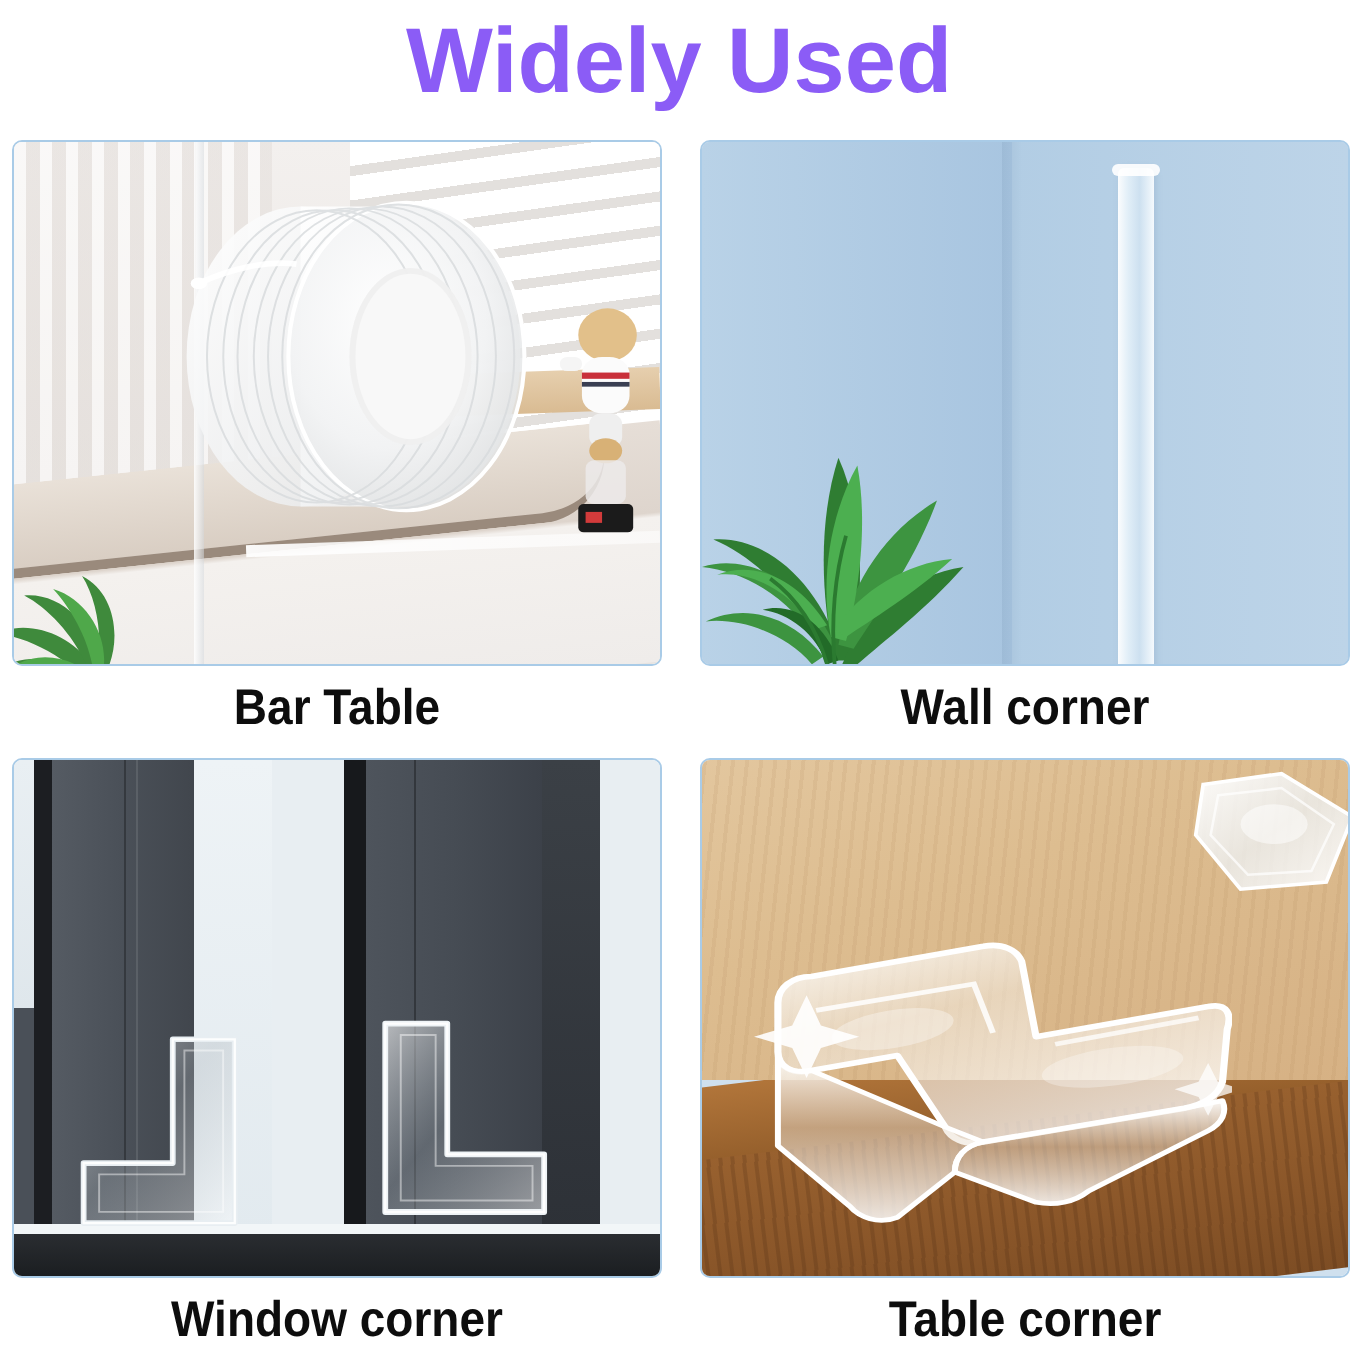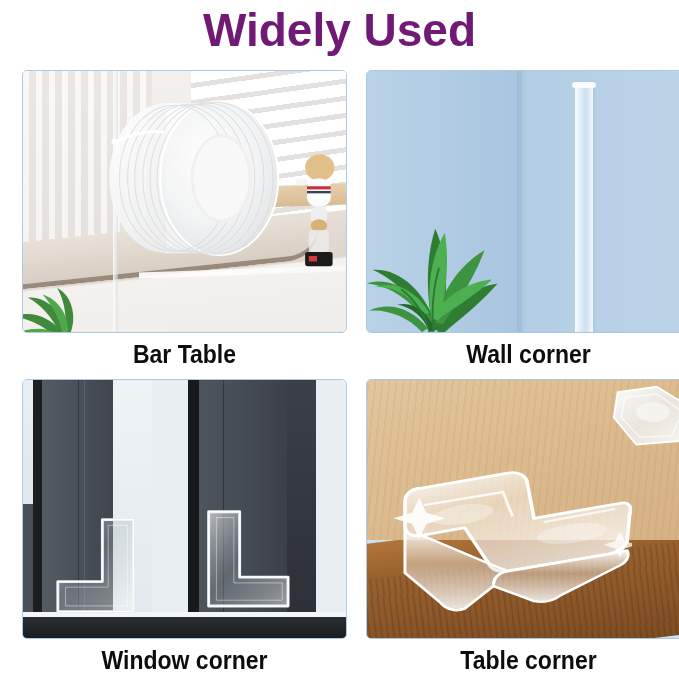--- a/index.html
+++ b/index.html
@@ -24,30 +24,29 @@
   .title {
     position: absolute;
     left: 0;
     top: 2px;
     width: 679px;
     text-align: center;
     font-family: "Liberation Sans", sans-serif;
     font-weight: bold;
     font-size: 46px;
     letter-spacing: 0px;
-    color: #701a75;
+    color: #8b5cf6;
     line-height: 56px;
     white-space: nowrap;
   }
 
   
   .cell {
     position: absolute;
     width: 268px;
-    margin-left: 16px;
   }
   .cell-1 { left: 6px;   top: 70px; }
   .cell-2 { left: 350px; top: 70px; }
   .cell-3 { left: 6px;   top: 379px; }
   .cell-4 { left: 350px; top: 379px; }
 
   .photo {
     position: relative;
     width: 323px;
     height: 261px;

